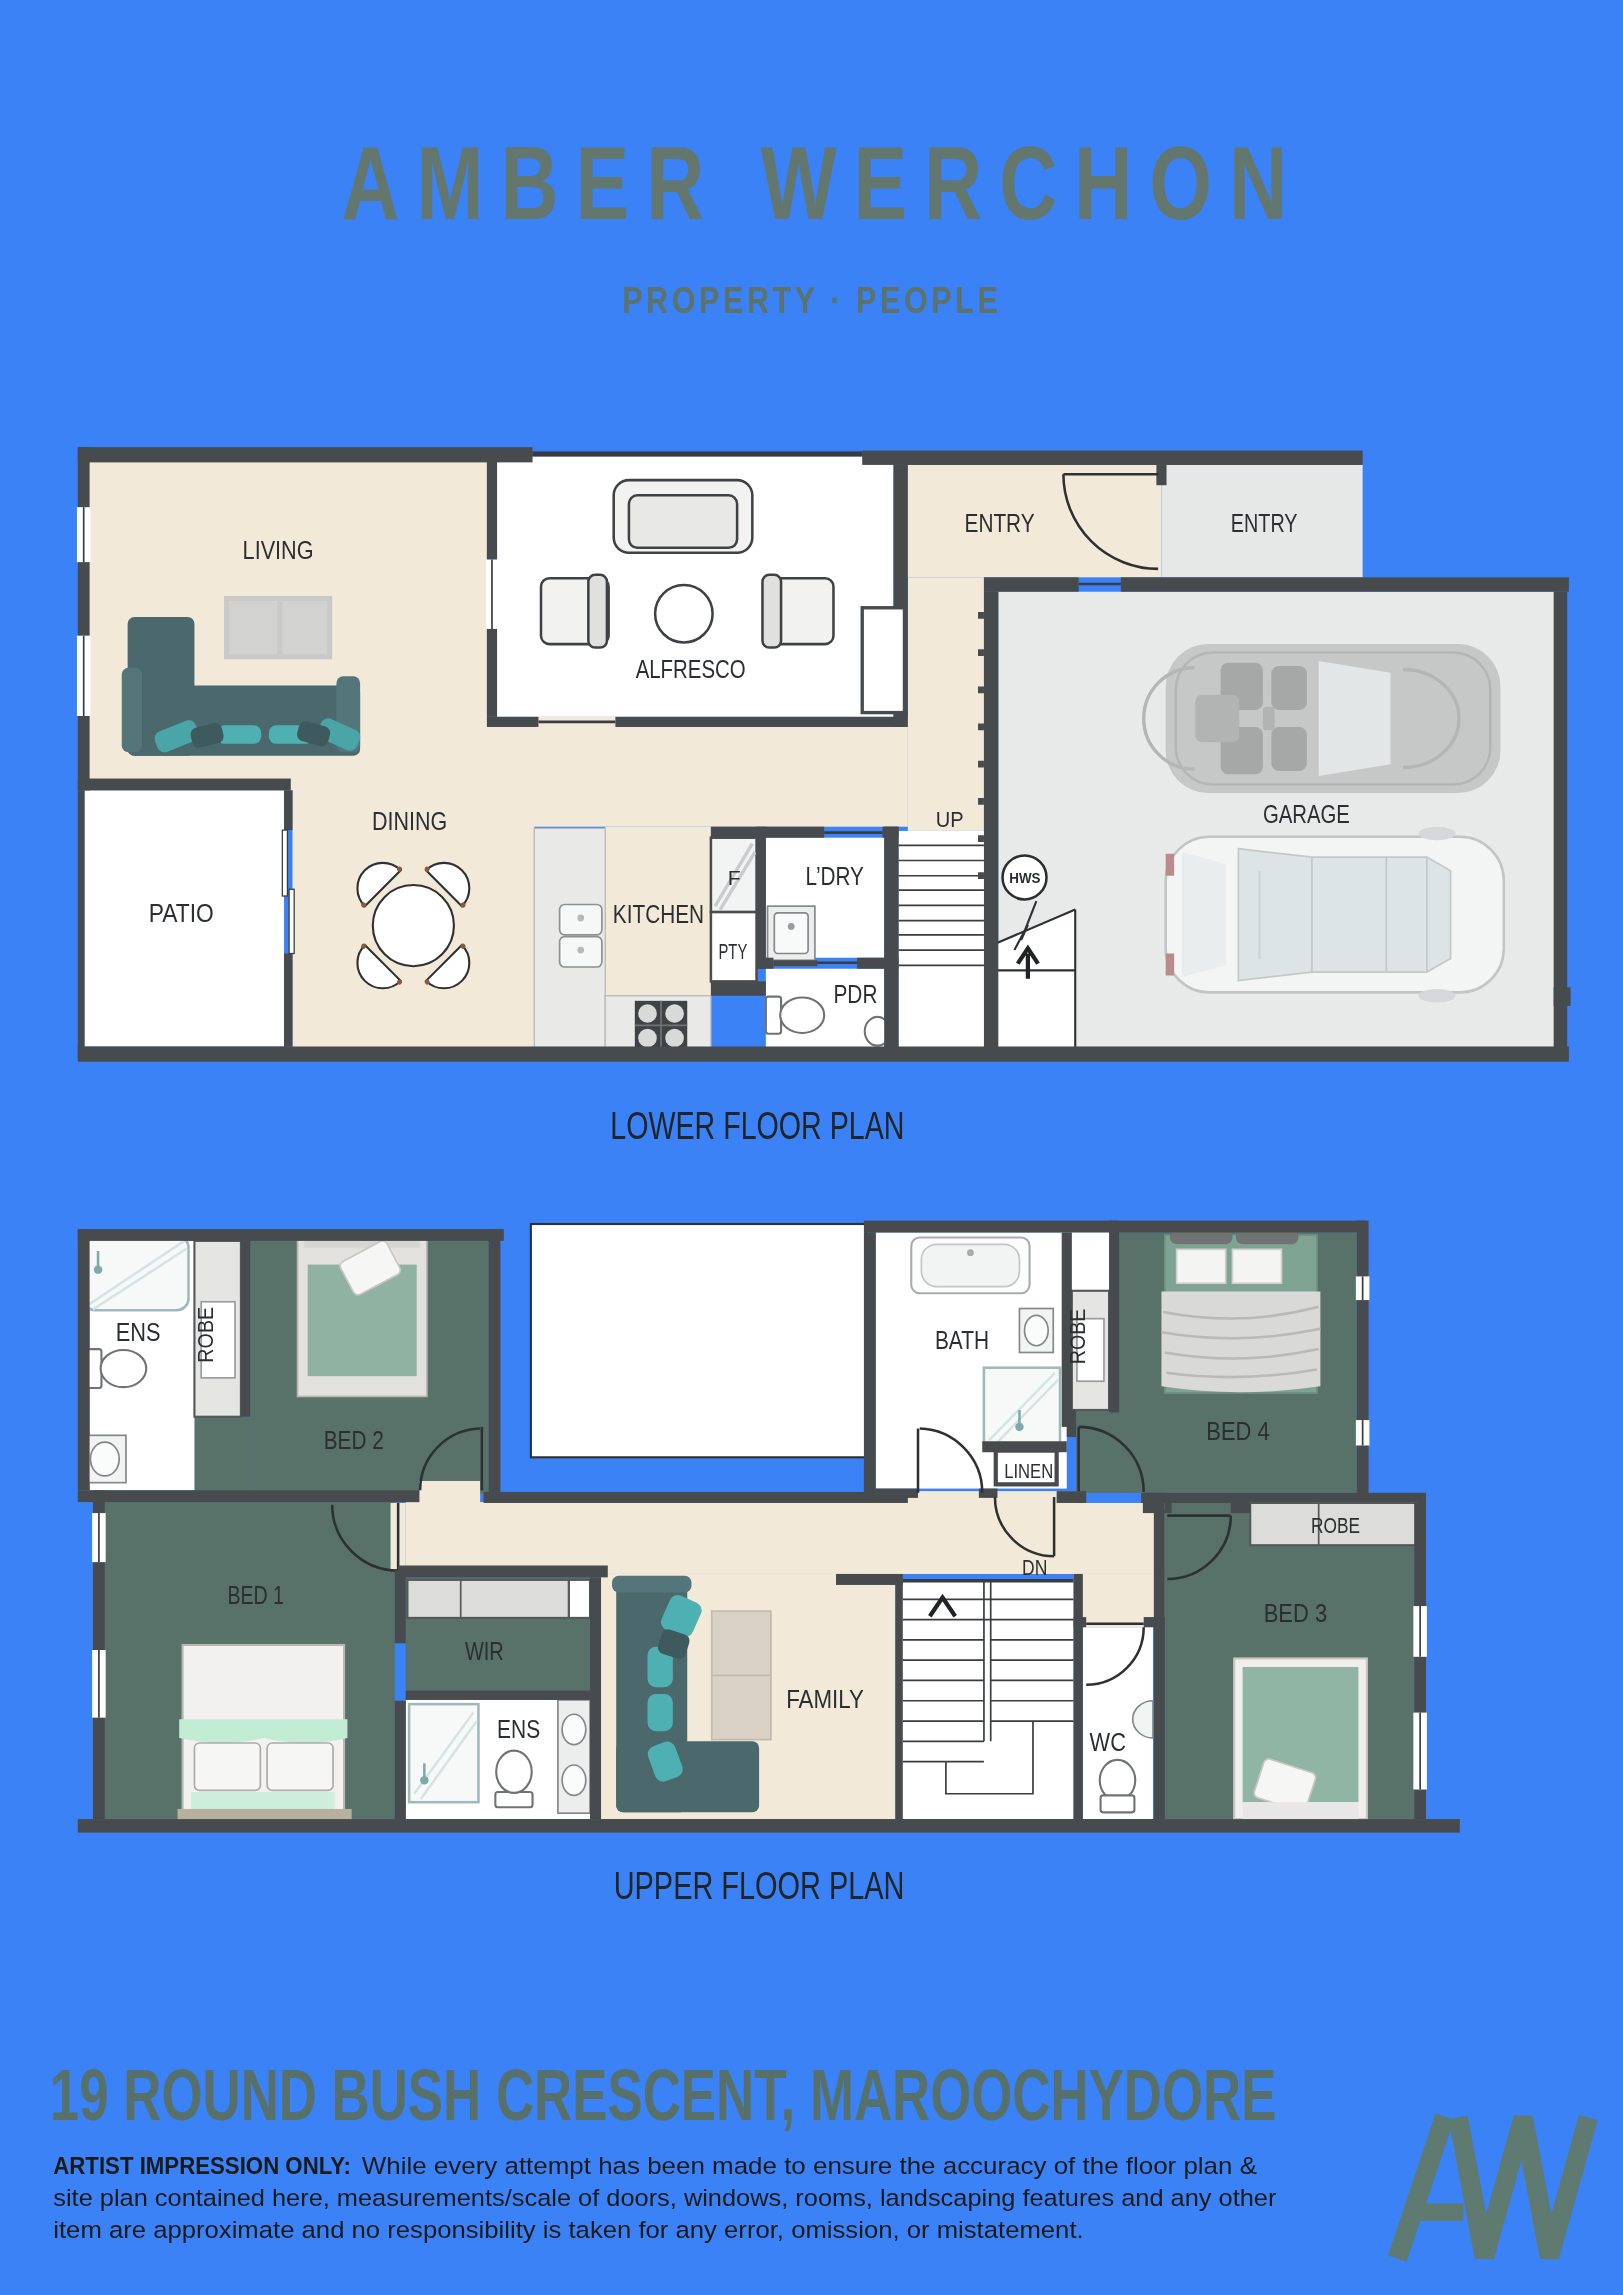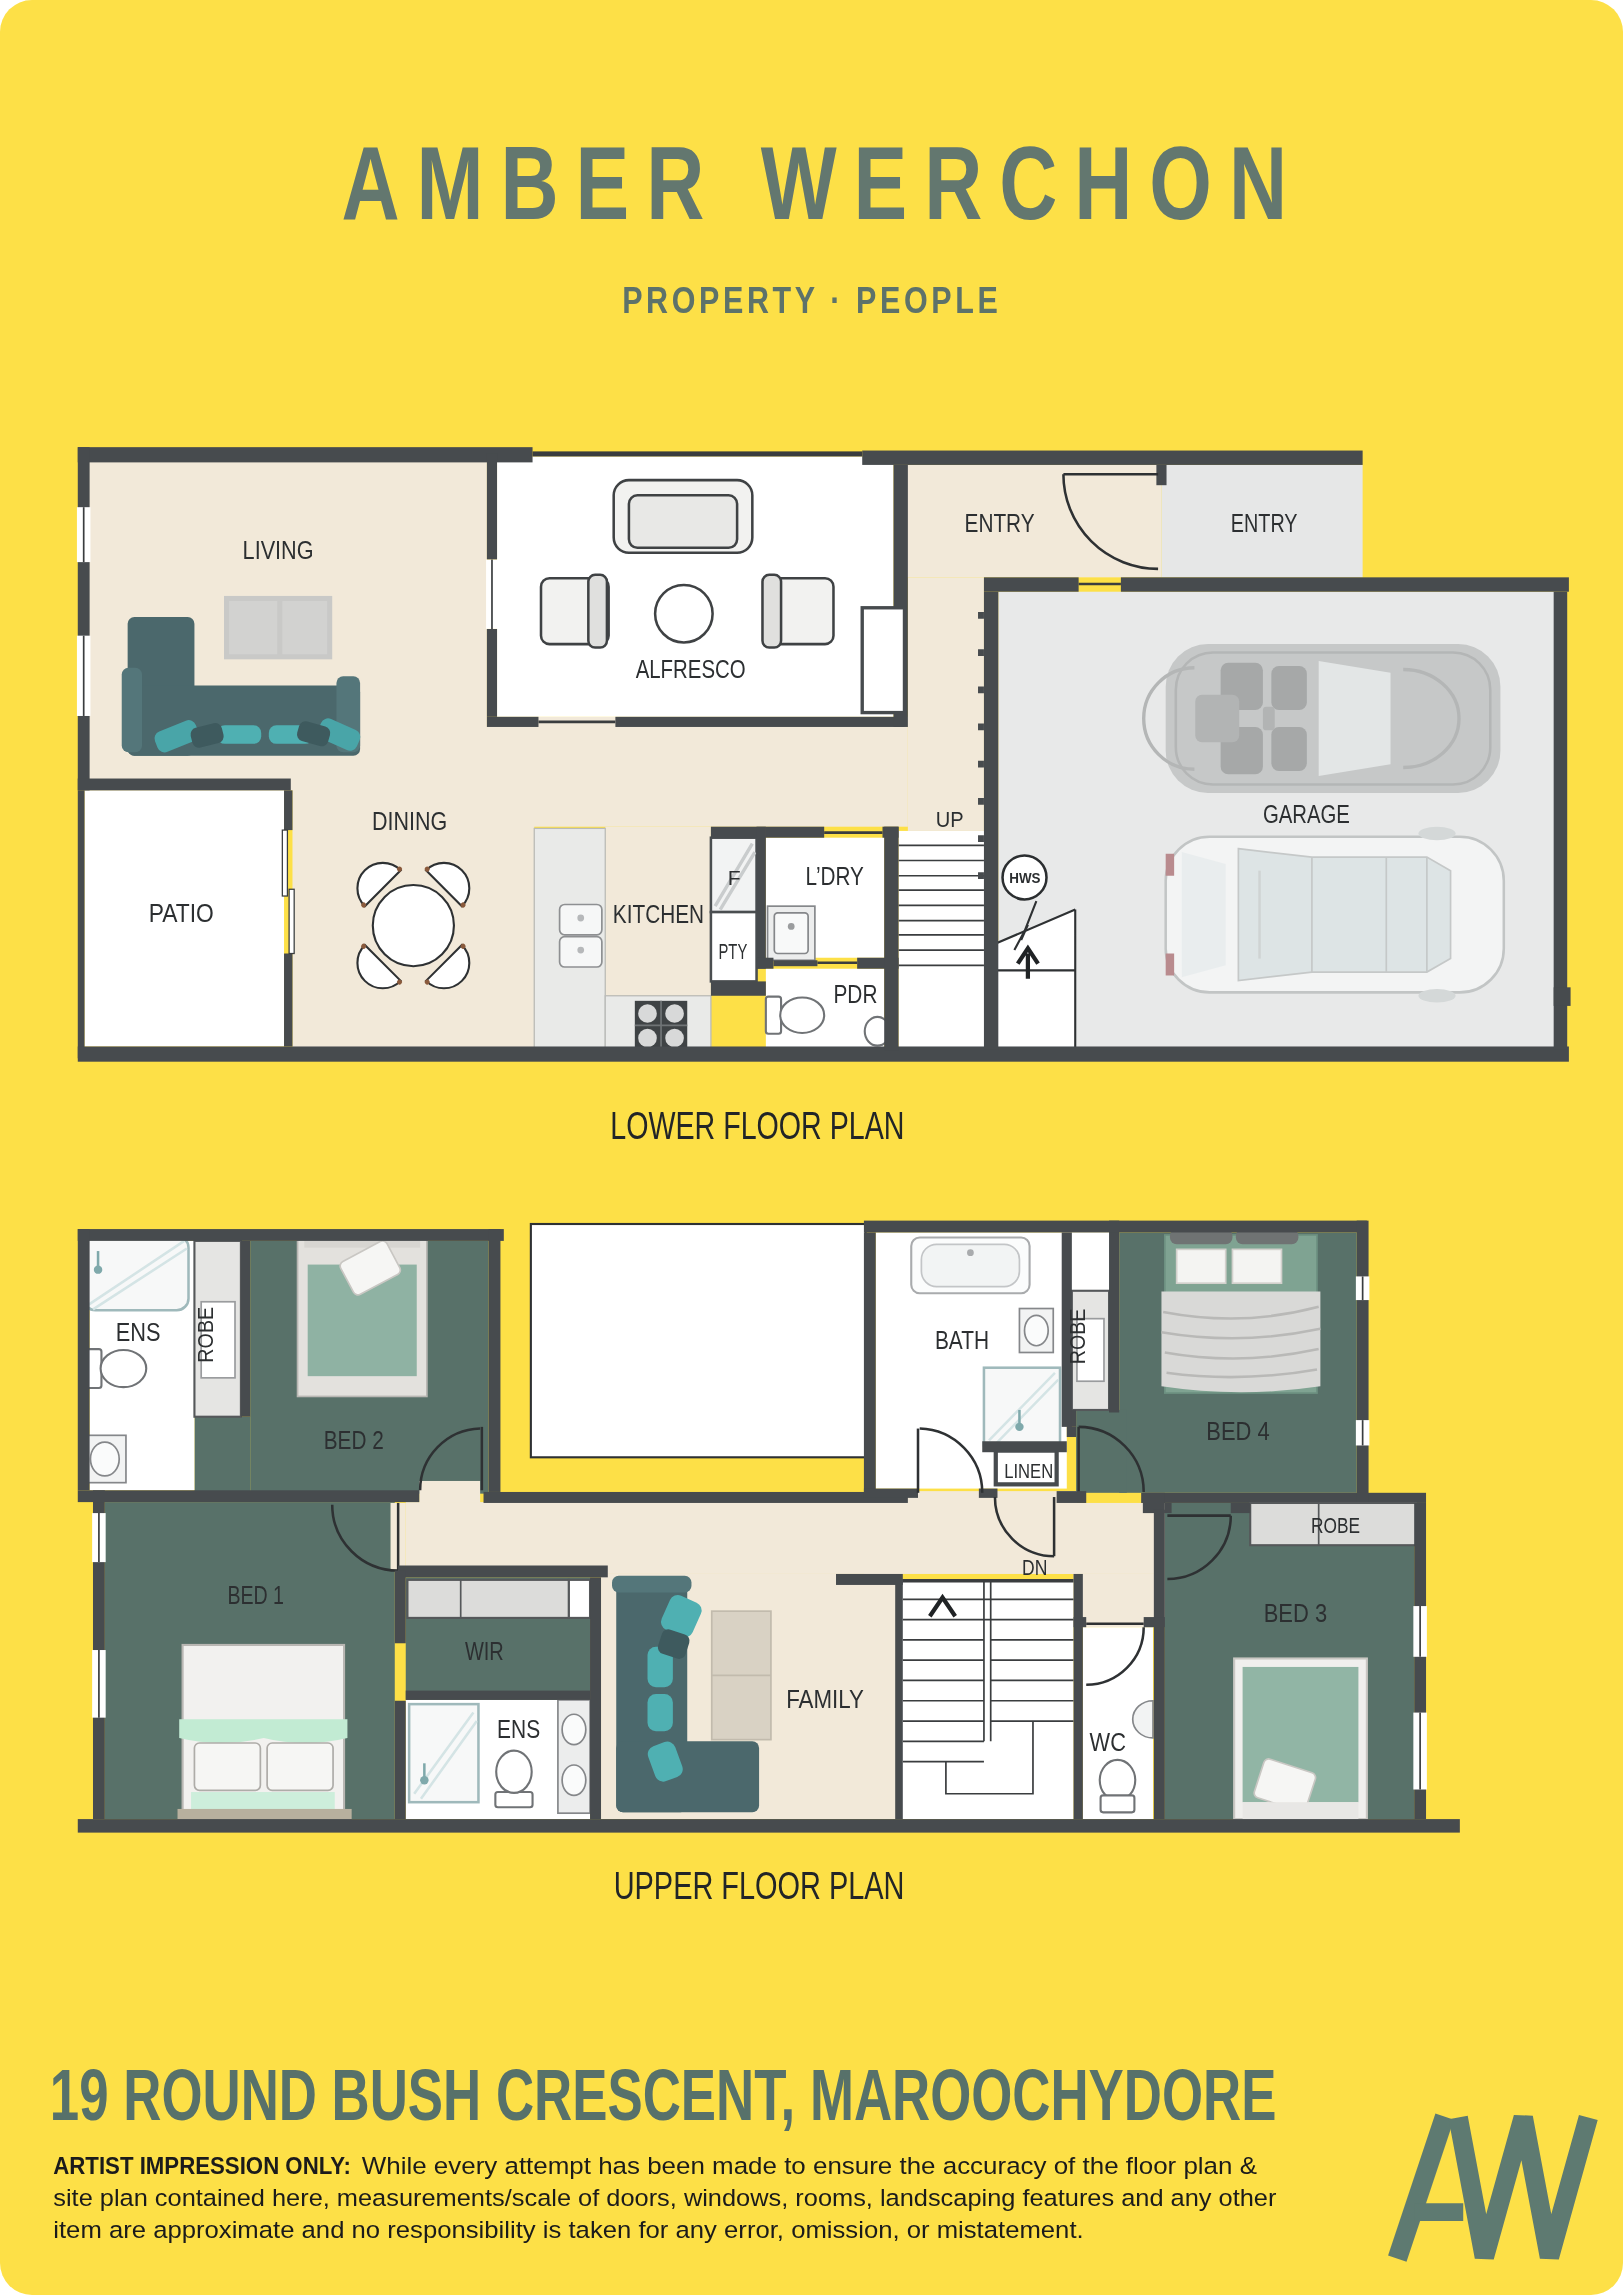--- a/index.html
+++ b/index.html
@@ -1,16 +1,16 @@
 <!DOCTYPE html>
 <html style="font-size:13.5px"><head>
 <meta charset="utf-8">
 <style>
   html,body{margin:0;padding:0;background:#ffffff;}
-  .page{position:relative;width:1623px;height:2295px;background:#fde047;overflow:hidden;border-radius:32px;}
+  .page{position:relative;width:1623px;height:2295px;background:#3b82f6;overflow:hidden;}
   svg text{font-family:"Liberation Sans",sans-serif;}
 </style>
 </head>
 <body>
 <div class="page">
 <svg width="1623" height="2295" viewBox="0 0 1920 2715">
 
 <g>
 <g transform="translate(404,259) scale(0.78,1)">
           <text x="0" y="0" font-size="122" font-weight="bold" fill="#63776f" textLength="1462" lengthAdjust="spacing" letter-spacing="28">AMBER WERCHON</text>

